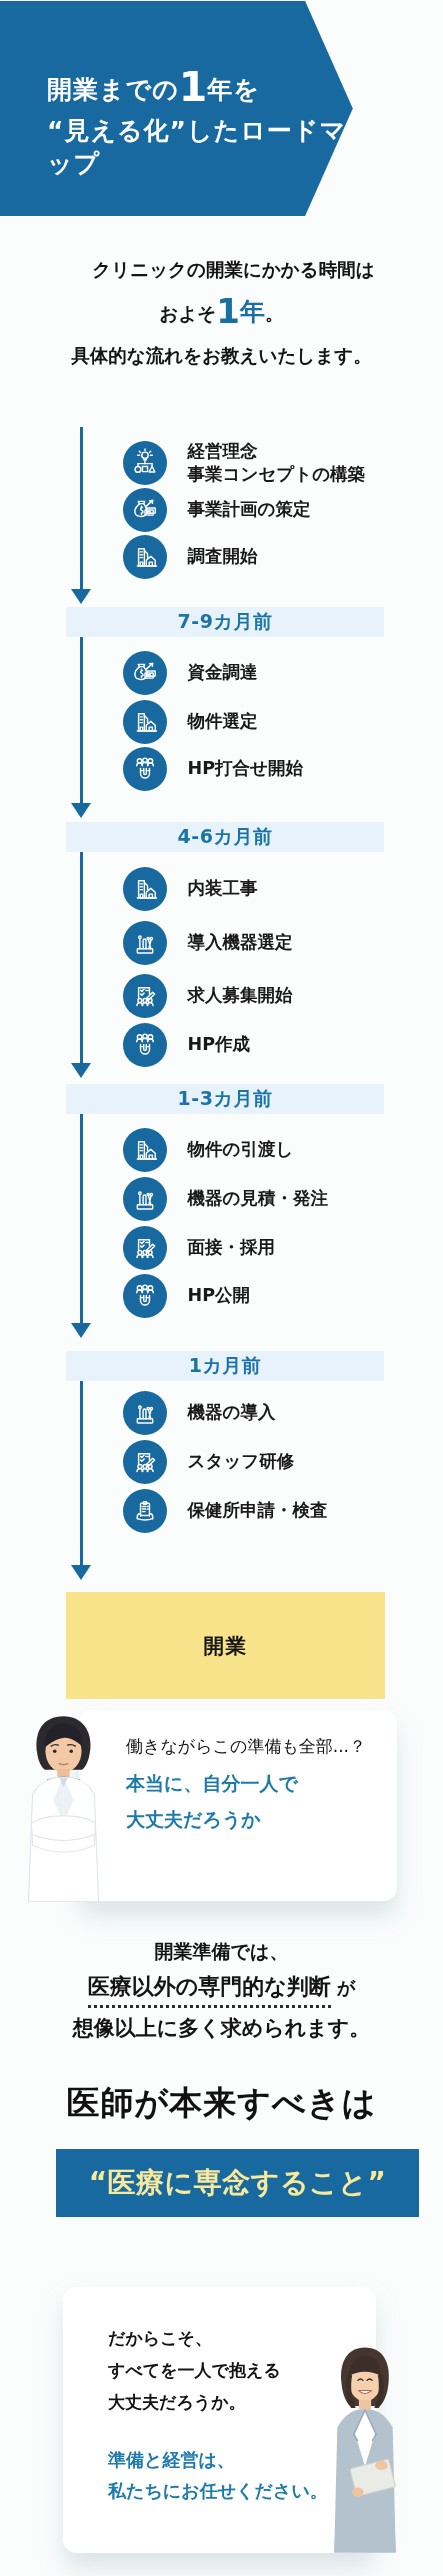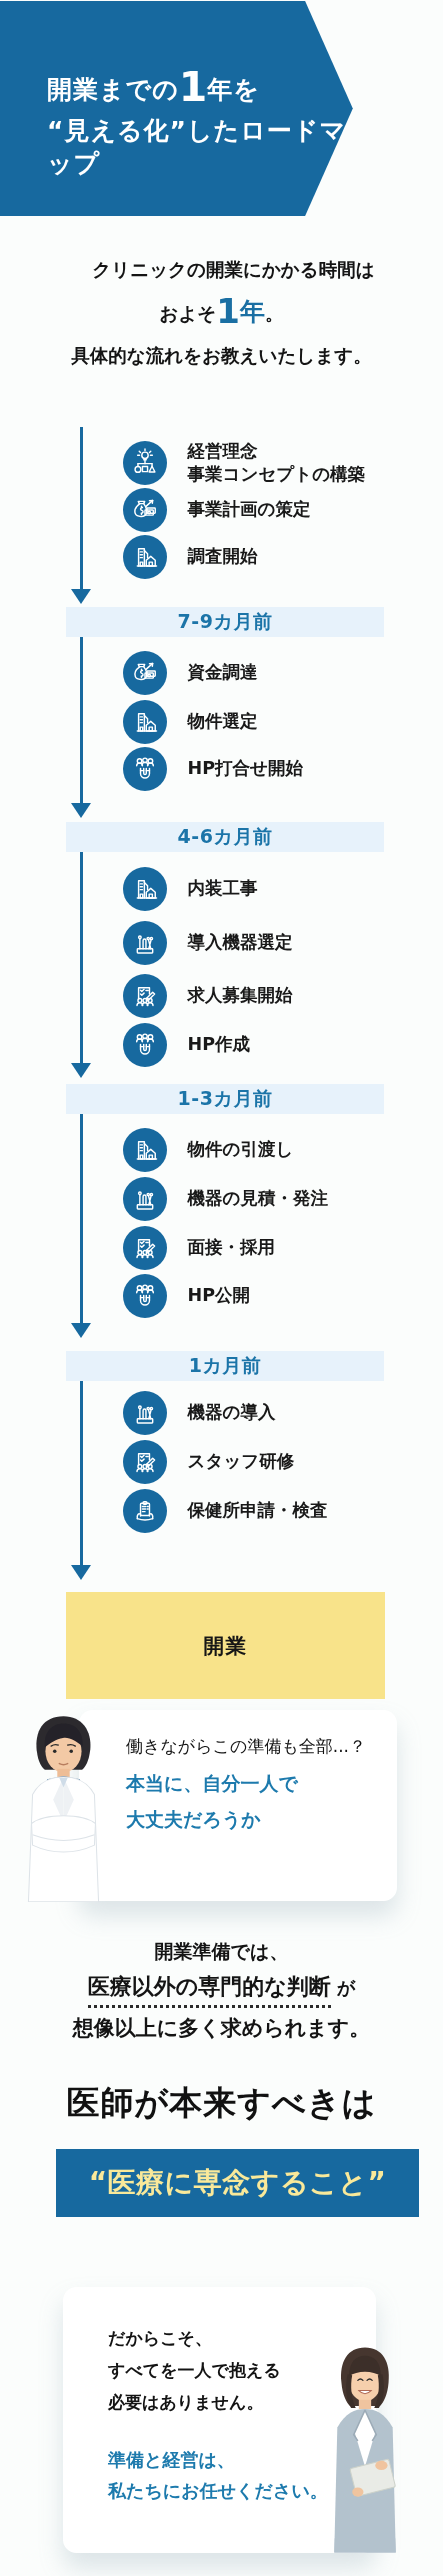--- a/index.html
+++ b/index.html
@@ -408,18 +408,18 @@
     <path d="M80 130 L58 178 L66 190 M80 130 L102 178 L94 190" stroke="#9cabb7" stroke-width="3" fill="none"></path>
     <g transform="rotate(-14 95 262)">
       <rect x="56" y="234" width="78" height="56" rx="4" fill="#e9ebe6" stroke="#cdd2ca" stroke-width="2"></rect>
     </g>
     <ellipse cx="112" cy="238" rx="12" ry="9" fill="#f0c49f"></ellipse>
     <ellipse cx="66" cy="290" rx="11" ry="9" fill="#f0c49f"></ellipse>
     <path d="M20 408 L140 408 L139 380 L21 380 Z" fill="#b3c2cd"></path>
   </svg>
   <div class="c2-txt c2-black" style="top:2327px">だからこそ、</div>
   <div class="c2-txt c2-black" style="top:2359px">すべてを一人で抱える</div>
-  <div class="c2-txt c2-black" style="top:2391px">必要はありません。</div>
+  <div class="c2-txt c2-black" style="top:2391px">大丈夫だろうか。</div>
   <div class="c2-txt c2-blue" style="top:2448px">準備と経営は、</div>
   <div class="c2-txt c2-blue" style="top:2479px">私たちにお任せください。</div>
 
 </div>
 
 
 </body></html>

